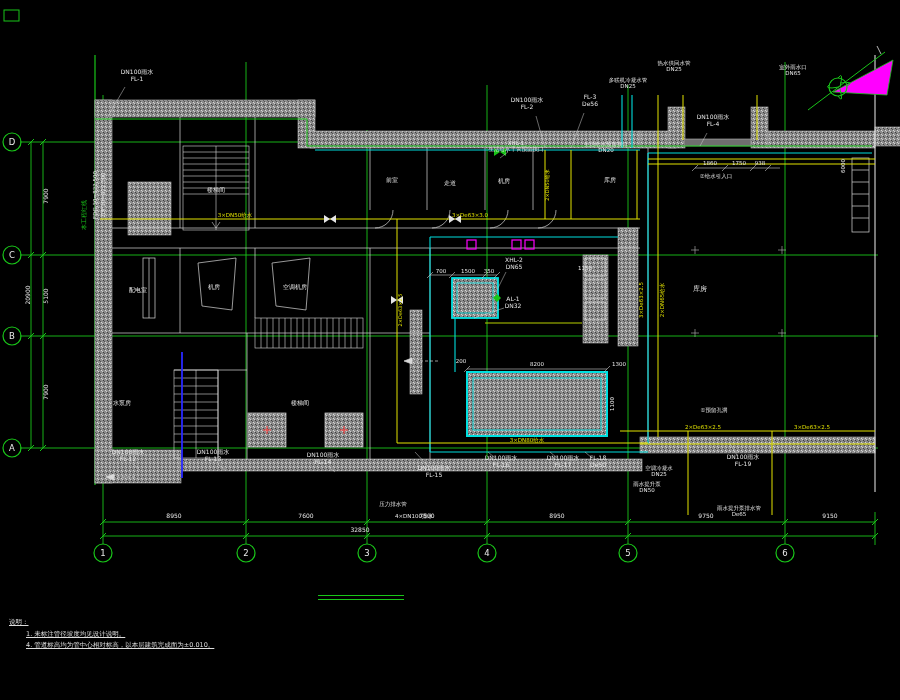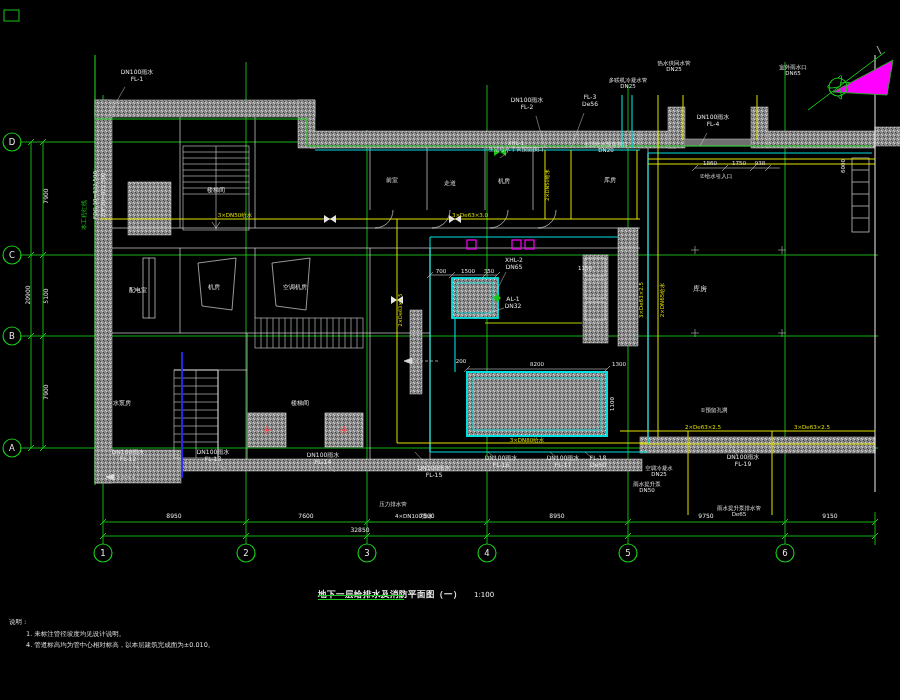--- a/index.html
+++ b/index.html
@@ -8,21 +8,21 @@
   #stage svg{position:absolute;left:0;top:0;}
   .txt{position:absolute;white-space:pre;text-align:center;line-height:1.1;
        transform:translate(-50%,-50%);pointer-events:none;}
   .txt.rot{transform:translate(-50%,-50%) rotate(-90deg);}
   .w{color:#e6e6e6;} .y{color:#e3e300;} .g{color:#19c519;}
   #title-row{position:absolute;left:318px;top:582px;color:#f0f0f0;}
   #title-row .t1{font-size:8.5px;font-weight:bold;letter-spacing:.5px;}
   #title-row .t2{font-size:7px;margin-left:12px;}
   .title-underline{position:absolute;left:318px;top:595px;width:86px;height:3px;
        border-top:1.6px solid #19c519;border-bottom:1px solid #19c519;}
-  #notes{position:absolute;left:9px;top:617px;color:#dedede;font-size:6.5px;line-height:11px;}
+  #notes{position:absolute;left:9px;top:617px;color:#dedede;font-size:6.5px;line-height:11px;text-decoration:underline;}
   #notes .h{margin-bottom:1px;}
   #notes .i{margin-left:17px;}
 </style>
 </head>
 <body>
 
 <div id="stage">
 
 <svg width="900" height="700" viewBox="0 0 900 700">
   <defs>
@@ -435,23 +435,20 @@
       <span class="txt w" style="left: 504px; top: 181px; font-size: 6px;">机房</span>
       <span class="txt w" style="left: 610px; top: 180px; font-size: 6px;">库房</span>
       <span class="txt w" style="left: 700px; top: 290px; font-size: 7px;">库房</span>
       <span class="txt w" style="left: 138px; top: 290px; font-size: 6px;">配电室</span>
       <span class="txt w" style="left: 214px; top: 287px; font-size: 6px;">机房</span>
       <span class="txt w" style="left: 295px; top: 287px; font-size: 6px;">空调机房</span>
       <span class="txt w" style="left: 122px; top: 403px; font-size: 6px;">水泵房</span>
       <span class="txt w" style="left: 300px; top: 403px; font-size: 6px;">楼梯间</span>
     </div>
 
-<div id="title-row">
-  <span class="t1">地下一层给排水及消防平面图（一）</span><span class="t2">1:100</span>
-</div>
 <div class="title-underline"></div>
 
 <div id="notes">
   <div class="h">说明：</div>
   <div class="i">1. 未标注管径坡度均见设计说明。</div>
   <div class="i">4. 管道标高均为管中心相对标高，以本层建筑完成面为±0.010。</div>
 </div>
 
 </div>
 

